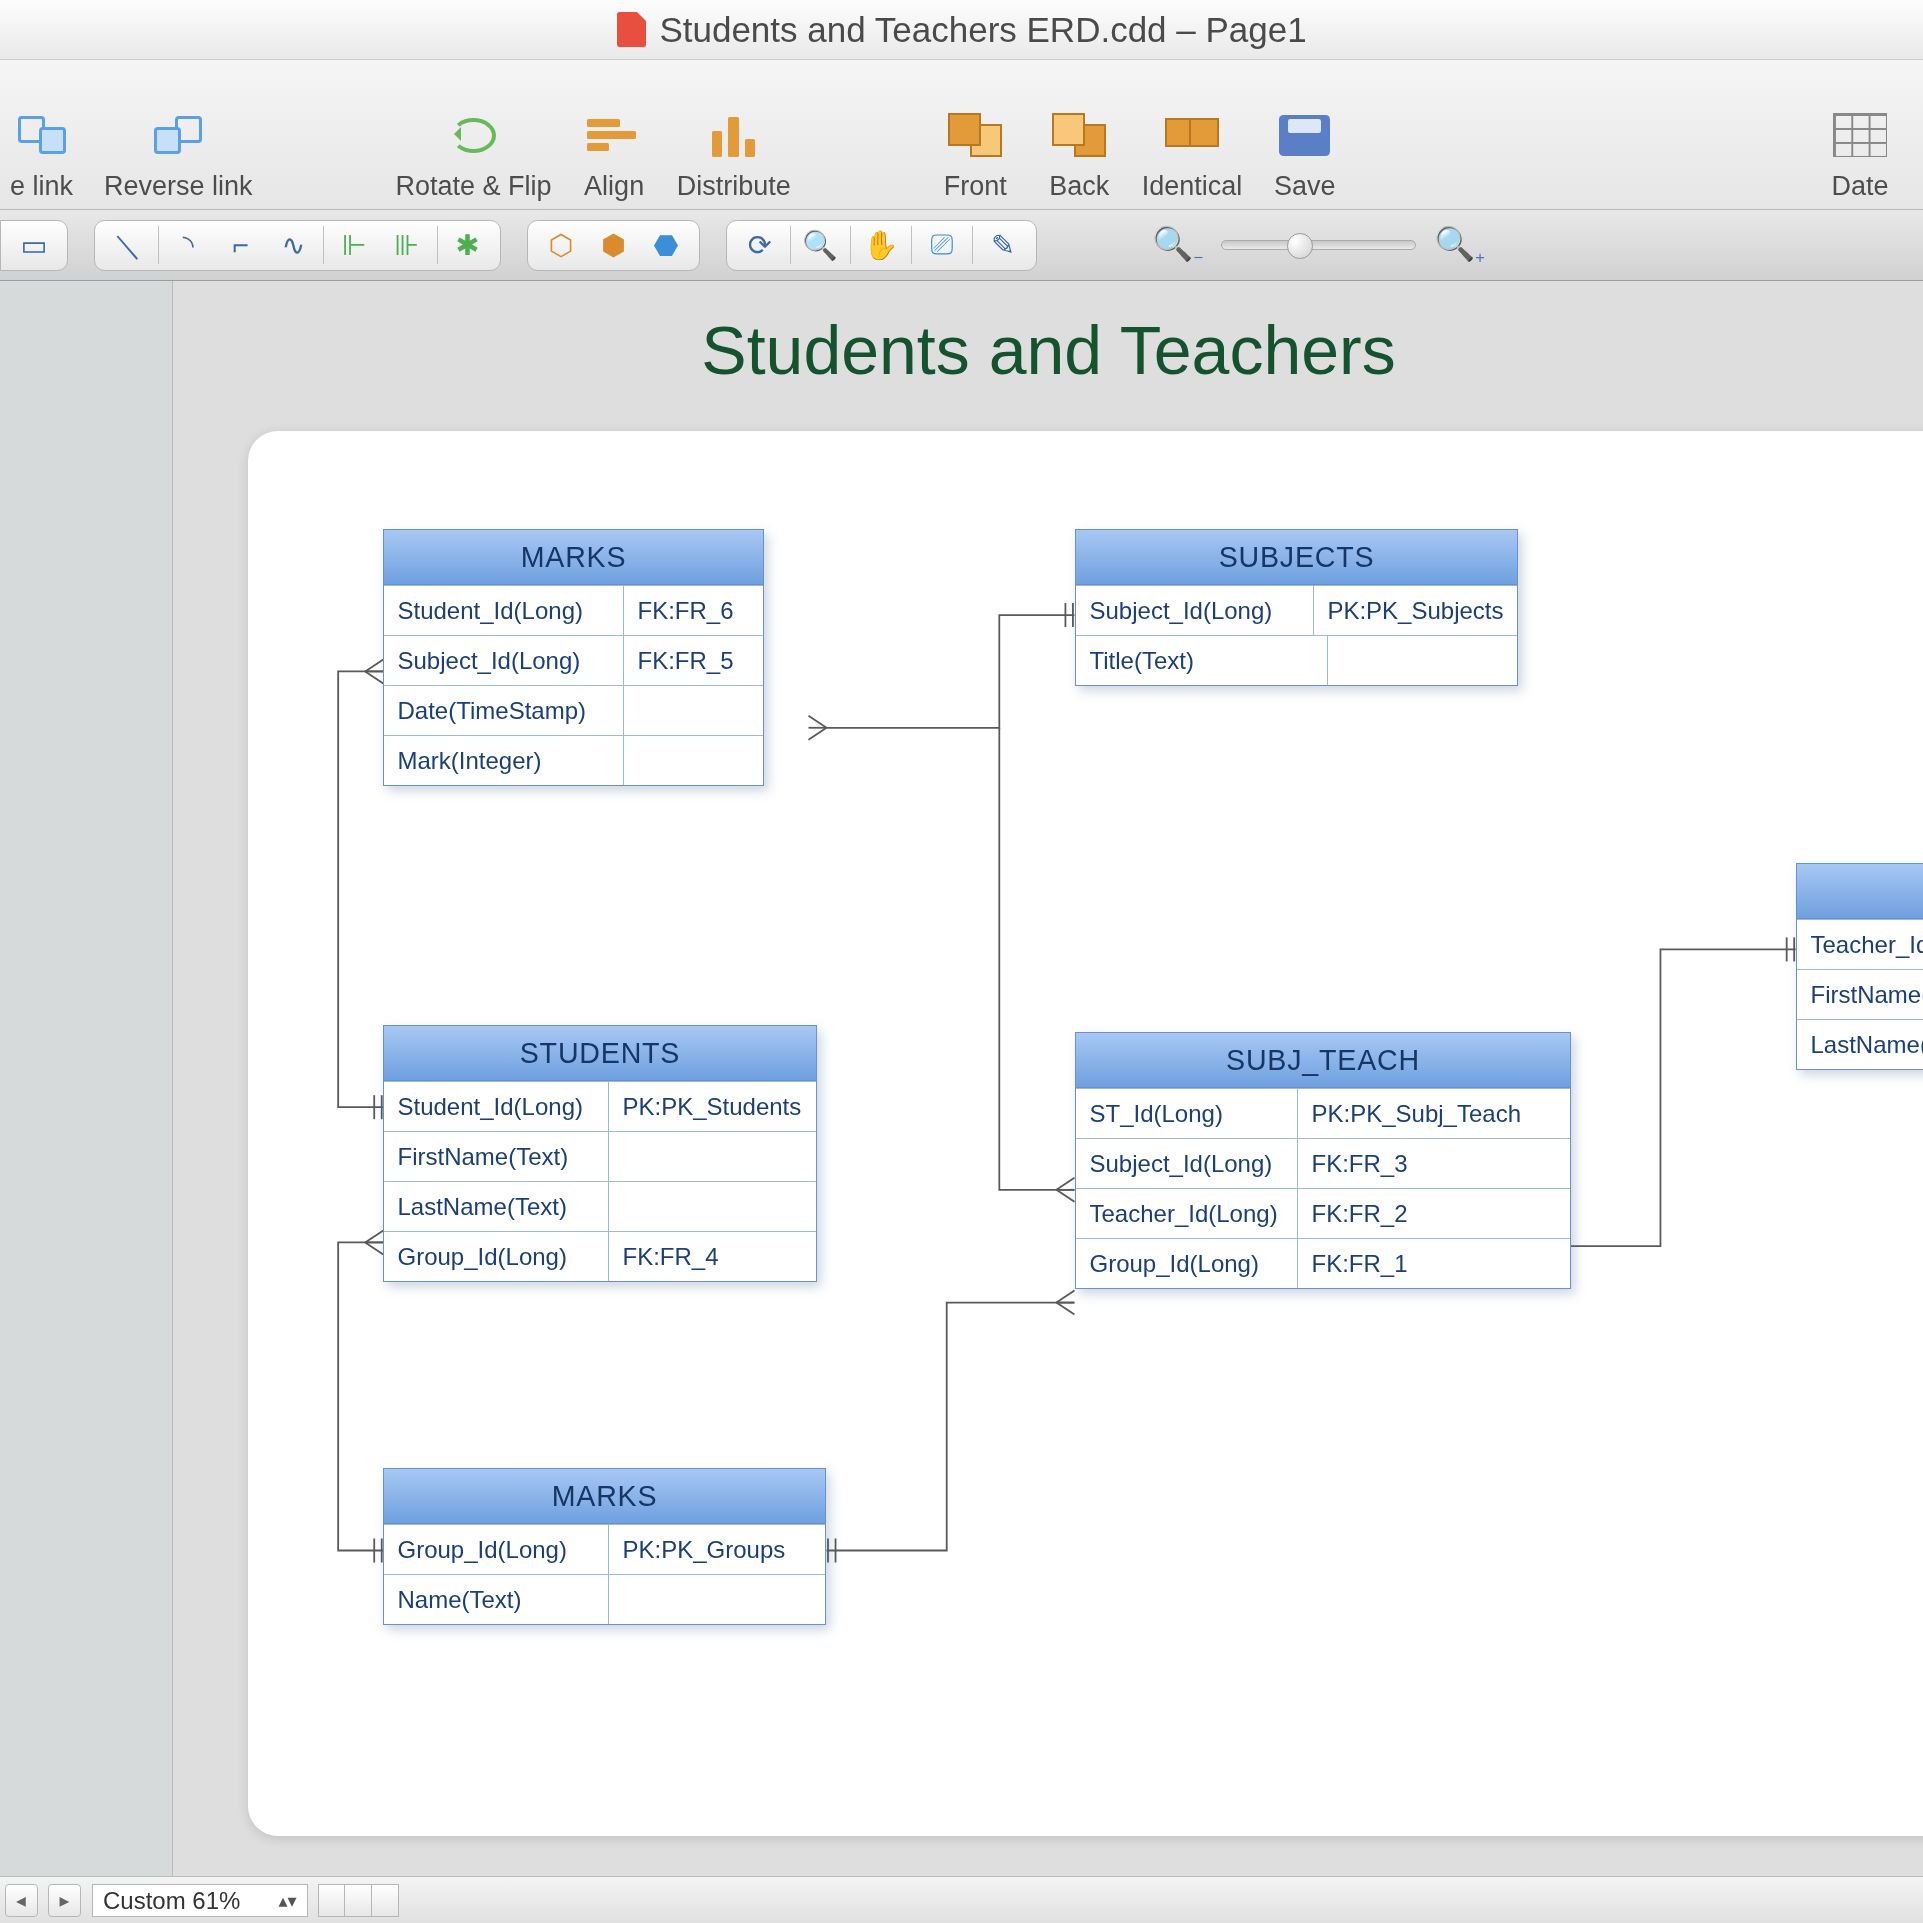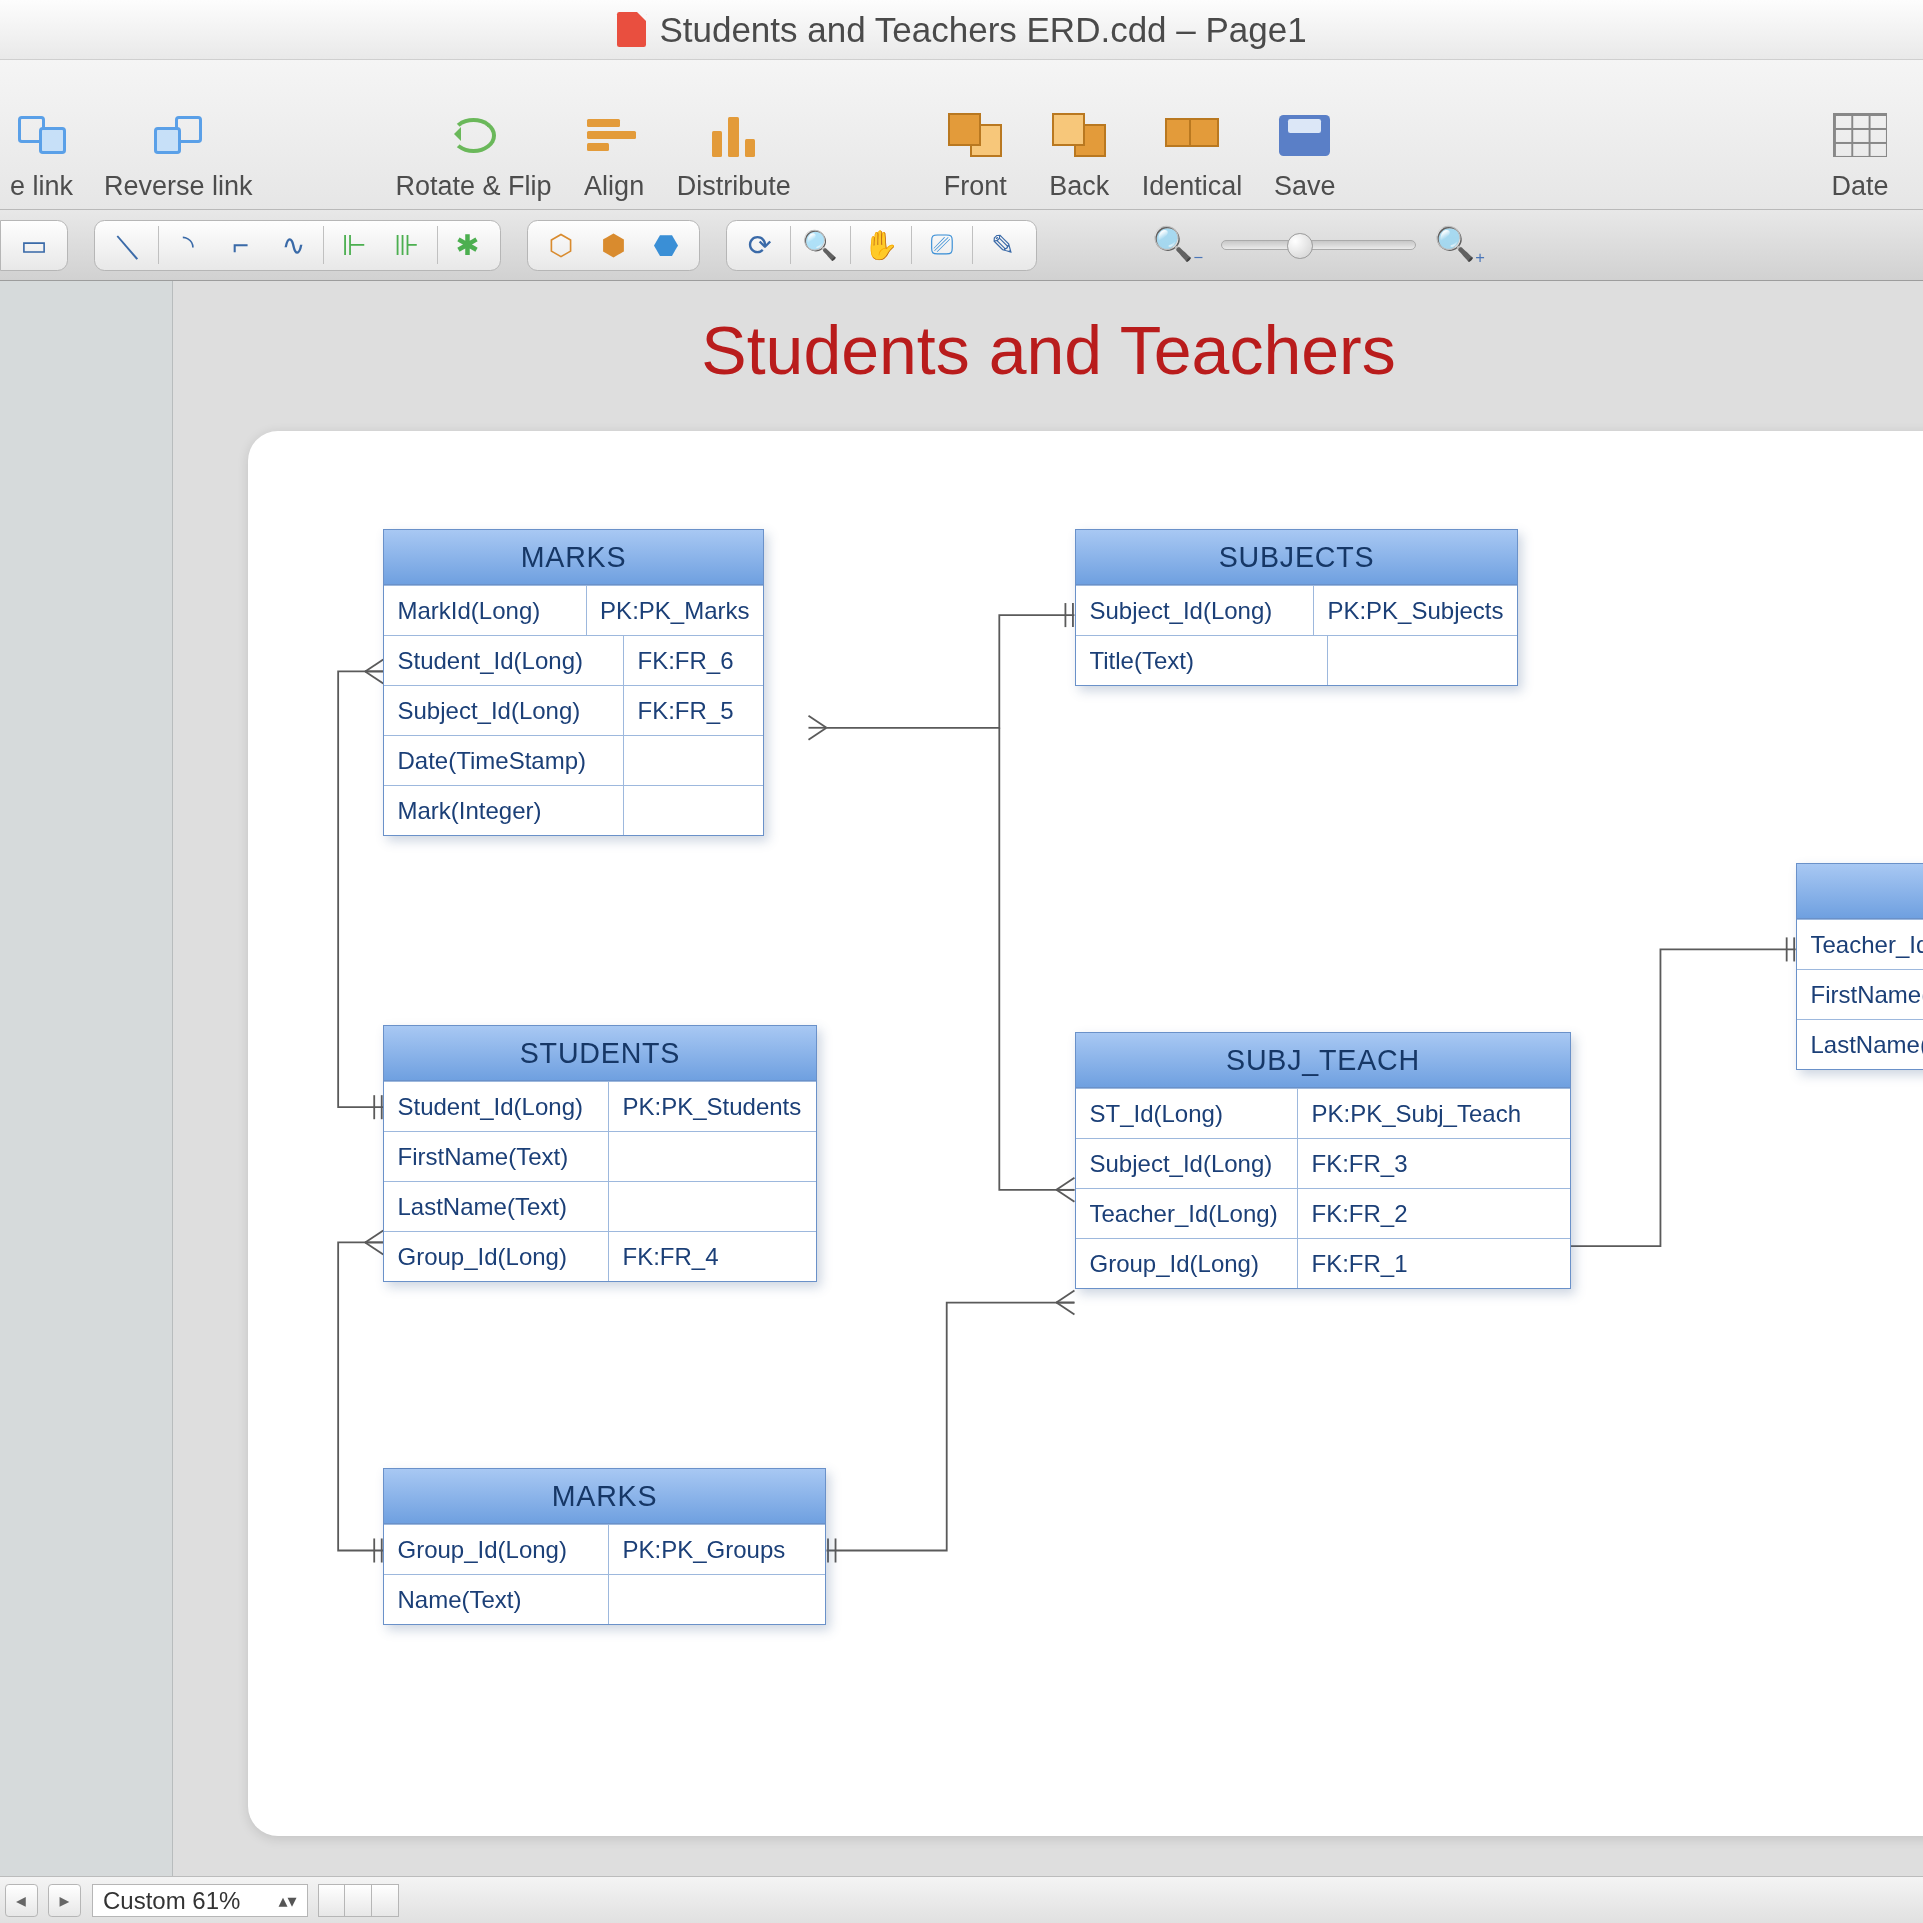--- a/index.html
+++ b/index.html
@@ -132,21 +132,21 @@
   .workspace {
     position:absolute; left:0; right:0; top:281px; bottom:48px;
     background:#dedede;
     display:flex;
   }
   .gutter { width:173px; background:#d6dadb; border-right:0.8px solid #b8bcbd; }
   .paper-wrap { flex:1; position:relative; overflow:hidden; }
   .paper-title {
     position:absolute; left:0; right:0; top:30px;
     text-align:center;
-    font-size:68px; color:#b91c1c; font-weight:400;
+    font-size:68px; color:#14532d; font-weight:400;
   }
   .paper {
     position:absolute; left:75px; top:150px;
     width:1728px; height:1405px;
     background:#fff;
     border-radius:30px;
     box-shadow: 0 2.3px 12px rgba(0,0,0,.12);
   }
   
   .entity {
@@ -350,24 +350,20 @@
         <use href="#many" x="1076" y="1160"></use>
 
         <path d="M2060 690 H1880 V1085 H1760"></path>
         <use href="#one" x="2048" y="690"></use>
         <use href="#many" x="1760" y="1085" transform="scale(-1,1) translate(-3520,0)"></use>
       </svg>
 
       <div class="entity marks">
         <div class="hdr">MARKS</div>
         <div class="row">
-            <div class="c1">MarkId(Long)</div>
-            <div class="c2">PK:PK_Marks</div>
-          </div>
-        <div class="row">
             <div class="c1">Student_Id(Long)</div>
             <div class="c2">FK:FR_6</div>
           </div>
         <div class="row">
             <div class="c1">Subject_Id(Long)</div>
             <div class="c2">FK:FR_5</div>
           </div>
         <div class="row">
             <div class="c1">Date(TimeStamp)</div>
             <div class="c2"></div>

